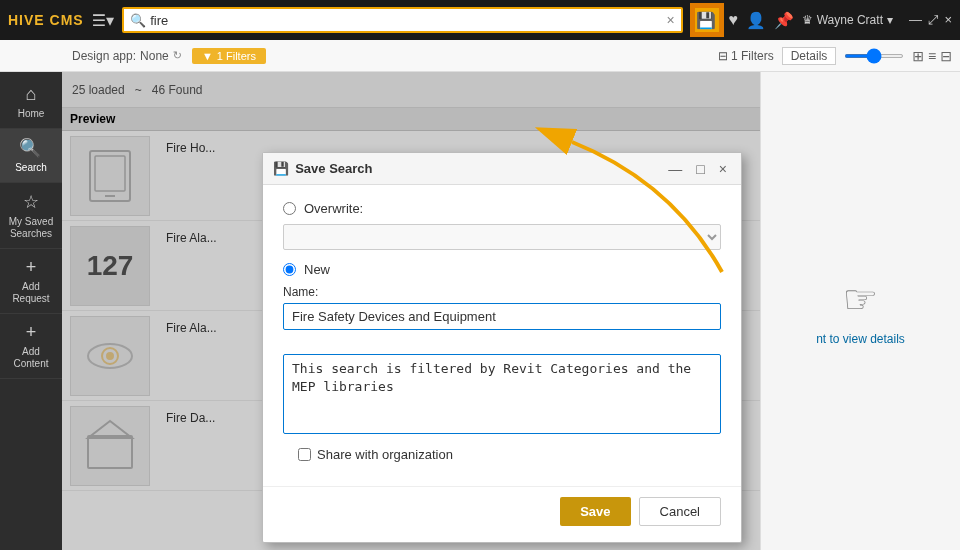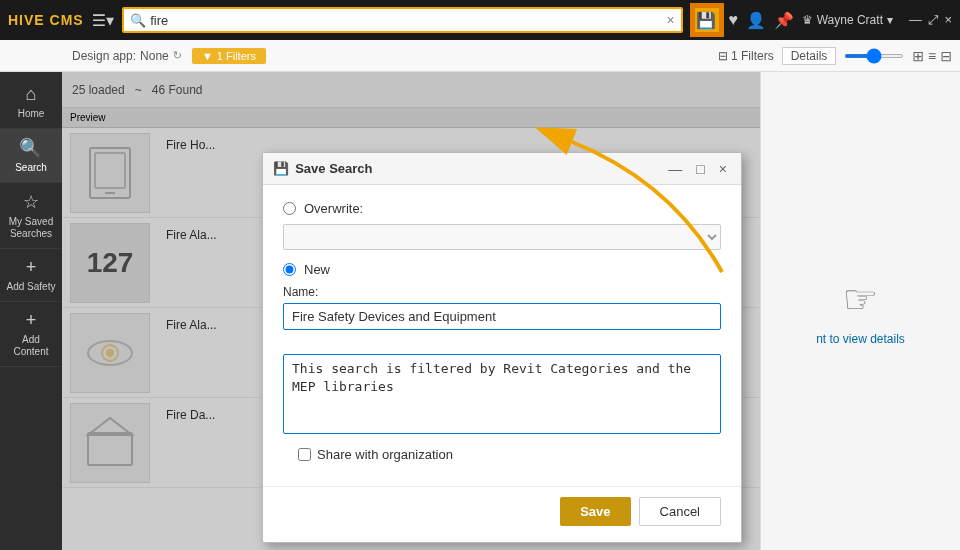--- a/index.html
+++ b/index.html
@@ -72,21 +72,21 @@
 
     
     .content { flex: 1; background: #fff; overflow: hidden; position: relative; }
     .content-header {
       display: flex; align-items: center; height: 36px;
       border-bottom: 1px solid #ddd; padding: 0 10px; background: #f5f5f5;
     }
     .count-info { font-size: 12px; color: #555; }
     .table-area { overflow: auto; height: calc(100% - 36px); }
     table { width: 100%; border-collapse: collapse; }
-    th { background: #e8e8e8; padding: 4px 8px; font-size: 10px; font-weight: 400; text-align: left; border-bottom: 1px solid #ccc; position: sticky; top: 0; }
+    th { background: #e8e8e8; padding: 4px 8px; font-size: 12px; font-weight: 700; text-align: left; border-bottom: 1px solid #ccc; position: sticky; top: 0; }
     td { padding: 4px 8px; font-size: 12px; border-bottom: 1px solid #eee; vertical-align: middle; }
     .preview-cell { width: 90px; height: 90px; text-align: center; }
     .preview-img { width: 80px; height: 80px; background: #f0f0f0; display: flex; align-items: center; justify-content: center; border: 1px solid #ddd; }
     .preview-img svg { opacity: 0.4; }
     .name-cell { font-size: 12px; color: #333; vertical-align: top; padding-top: 10px; }
 
     
     .right-panel {
       width: 200px; background: #f5f5f5; border-left: 1px solid #ddd;
       display: flex; flex-direction: column; align-items: center; justify-content: center;
@@ -222,21 +222,21 @@
     <div class="sidebar-item active">
       <span class="icon">🔍</span>
       <span class="label">Search</span>
     </div>
     <div class="sidebar-item">
       <span class="icon">☆</span>
       <span class="label">My Saved Searches</span>
     </div>
     <div class="sidebar-item">
       <span class="icon">+</span>
-      <span class="label">Add Safety</span>
+      <span class="label">Add Request</span>
     </div>
     <div class="sidebar-item">
       <span class="icon">+</span>
       <span class="label">Add Content</span>
     </div>
   </div>
 
   <div class="content">
     <div class="content-header">
       <span class="count-info">

